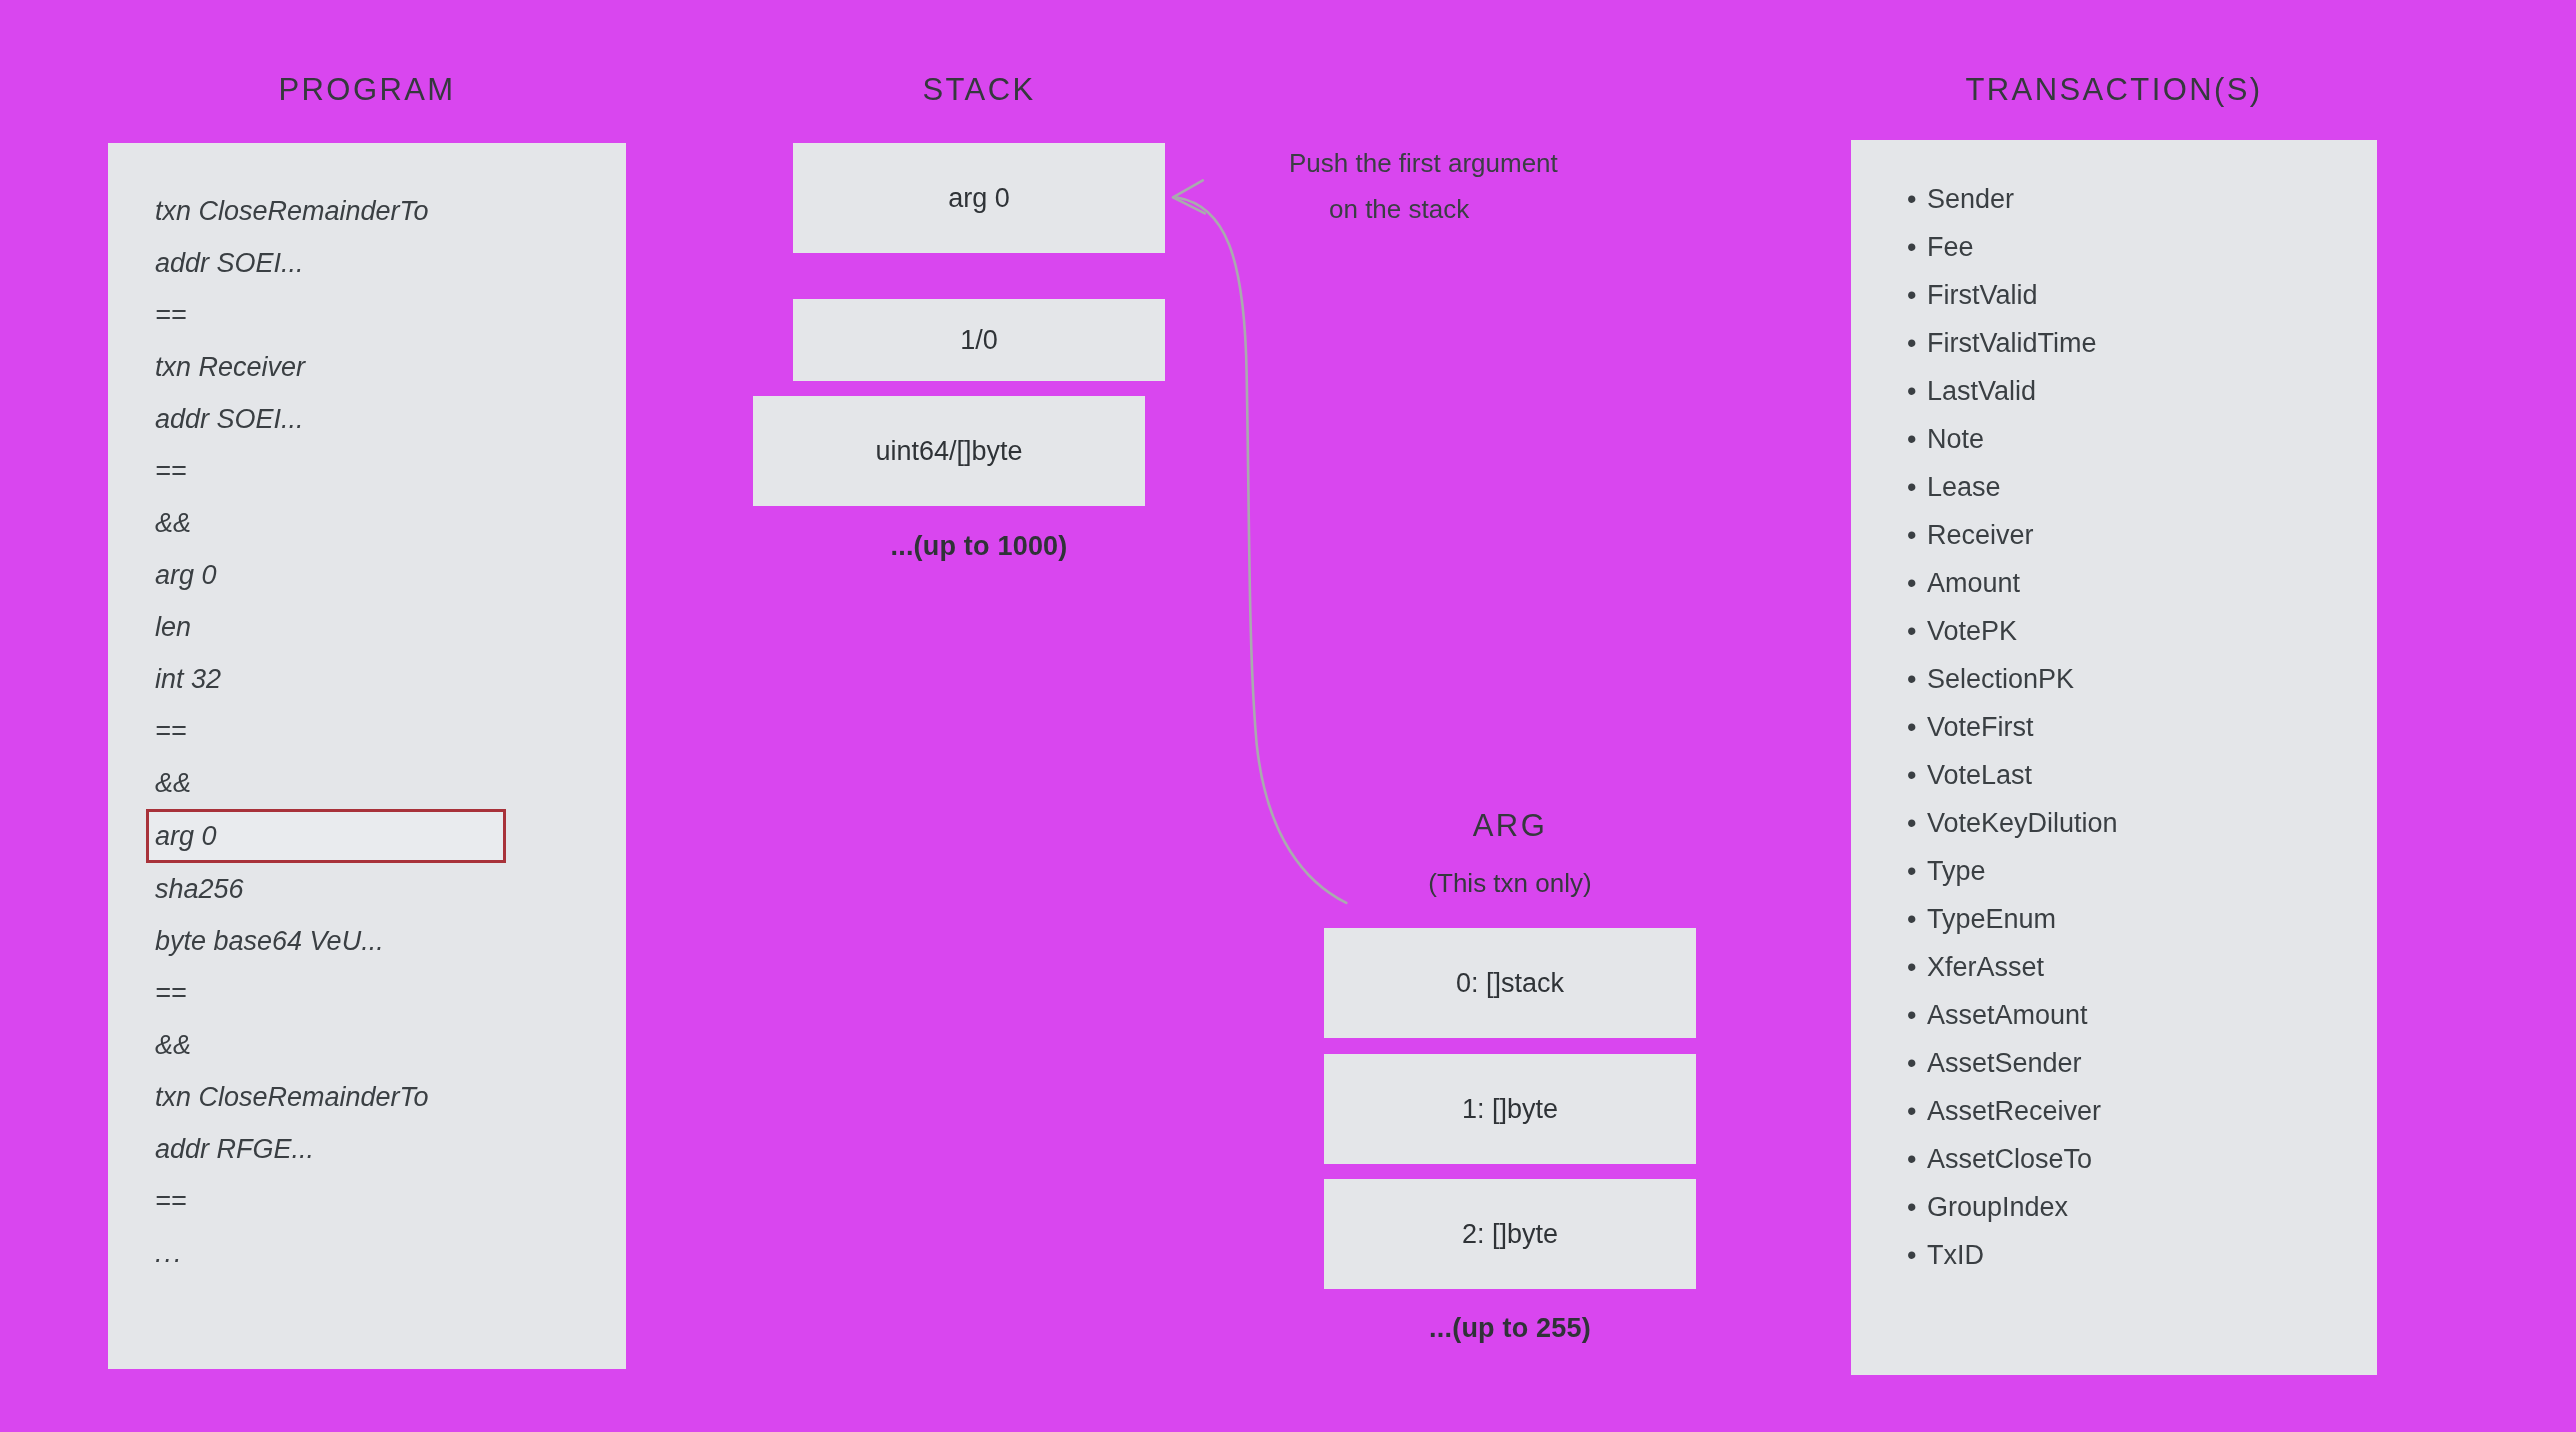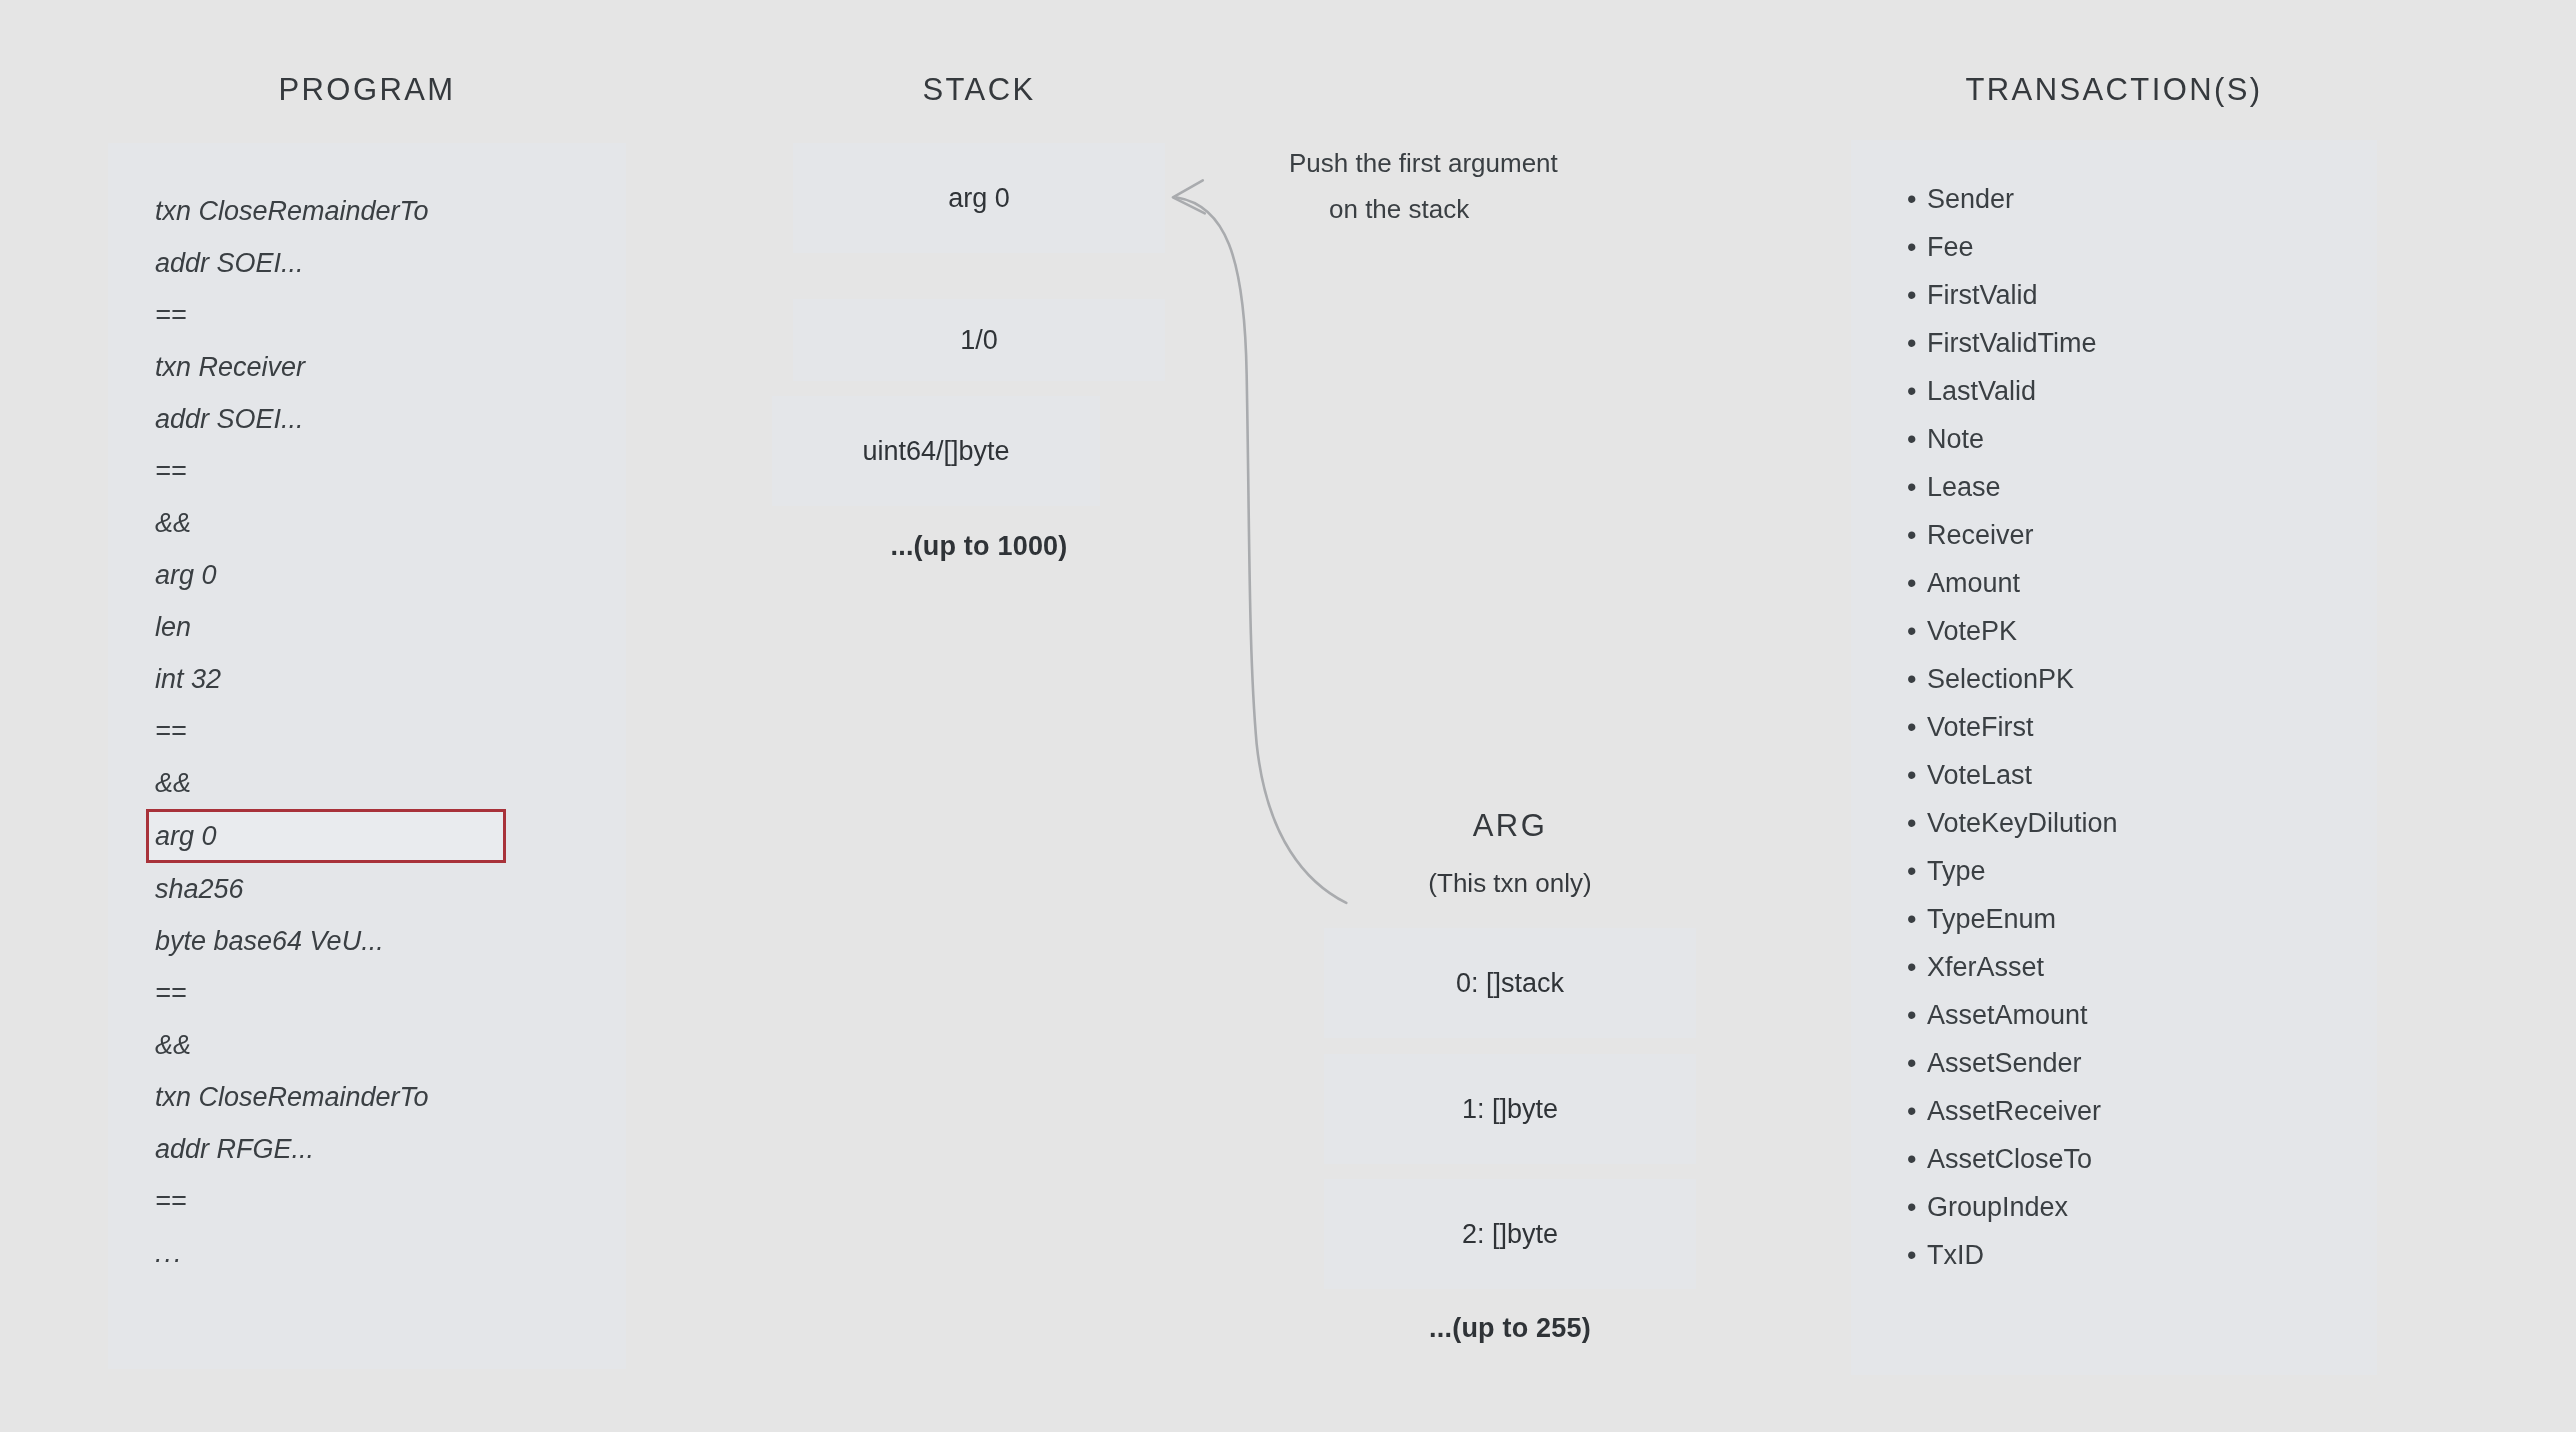--- a/index.html
+++ b/index.html
@@ -8,21 +8,21 @@
     background: #ffffff;
   }
   body {
     font-family: "Liberation Sans", sans-serif;
     color: #33383c;
   }
   #canvas {
     position: relative;
     width: 2576px;
     height: 1433px;
-    background: #e5e5e5;
+    background: #d946ef;
     overflow: hidden;
   }
 
   
   .col-heading {
     position: absolute;
     font-size: 31px;
     letter-spacing: 2.4px;
     color: #35393d;
     font-weight: 400;
@@ -163,21 +163,21 @@
       <div class="program-line">txn CloseRemainderTo</div>
       <div class="program-line">addr RFGE...</div>
       <div class="program-line">==</div>
       <div class="program-line ellipsis">...</div>
     </div>
 
   <div class="col-heading" style="left:793px; top:72px; width:372px;">STACK</div>
 
   <div class="cell" style="left:793px; top:143px; width:372px; height:110px;">arg 0</div>
   <div class="cell" style="left:793px; top:280px; width:372px; height:82px;margin-top:19px;">1/0</div>
-  <div class="cell" style="left:772px; top:396px; width:328px; height:110px;">uint64/[]byte</div>
+  <div class="cell" style="left:753px; top:396px; width:392px; height:110px;">uint64/[]byte</div>
 
   <div class="caption" style="left:793px; top:531px; width:372px;">...(up to 1000)</div>
 
   <div class="note" style="left:1289px; top:140px;">Push the first argument</div>
   <div class="note" style="left:1289px; top:186px;margin-left:40px;">on the stack</div>
 
   <svg id="arrow-svg" viewBox="0 0 290 860" fill="none" xmlns="http://www.w3.org/2000/svg">
     <path d="M 30 22 C 78 30 98 80 100 200 C 103 360 102 480 110 570 C 120 665 160 710 200 730" stroke="#a9abae" stroke-width="2.6" fill="none" stroke-linecap="round"></path>
     <path d="M 56 5 L 26 22 L 58 38" stroke="#a9abae" stroke-width="2.6" fill="none" stroke-linecap="round" stroke-linejoin="round"></path>
   </svg>

